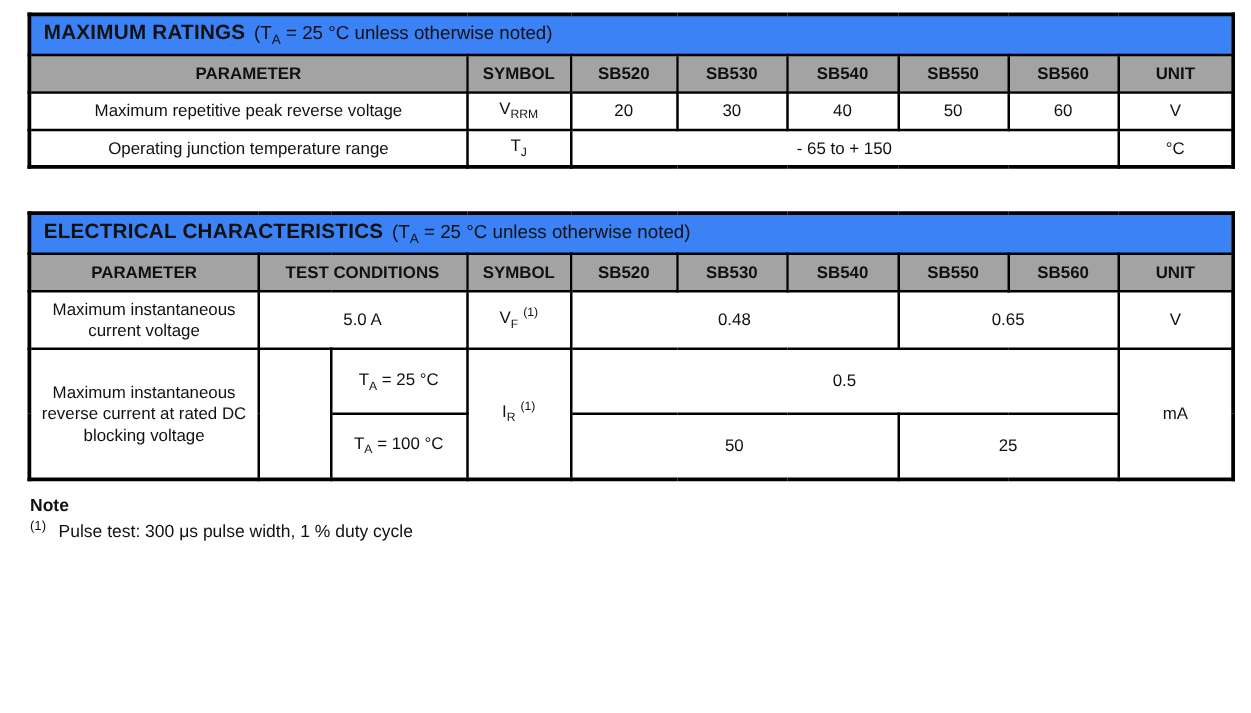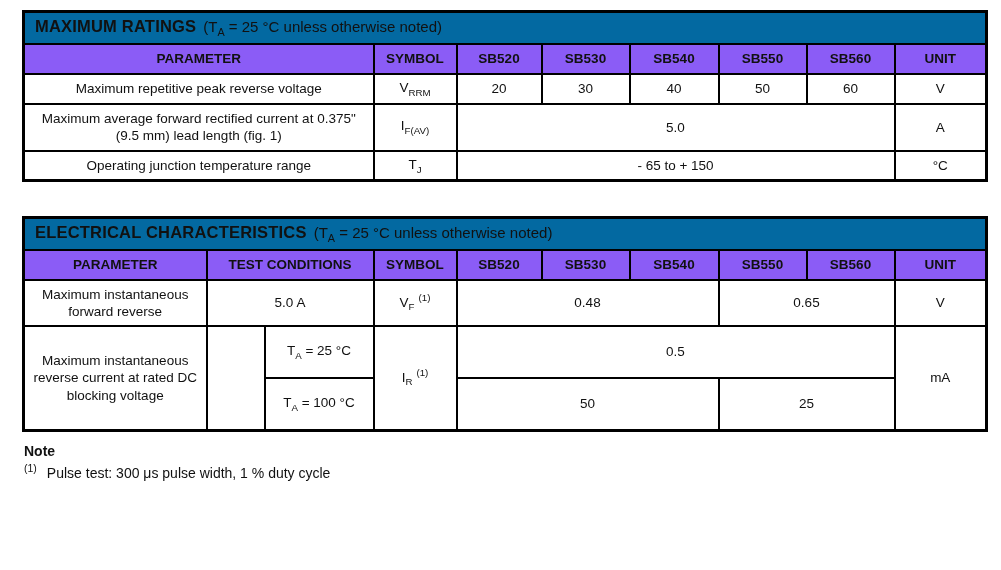--- a/index.html
+++ b/index.html
@@ -24,39 +24,39 @@
   table.dtable th, table.dtable td {
     border: 2px solid #000000;
     font-size: 13.5px;
     line-height: 1.28;
     text-align: center;
     vertical-align: middle;
     padding: 2px 4px;
     overflow: hidden;
   }
   tr.band-row th {
-    background: #0369a1;
+    background: #3b82f6;
     text-align: left;
     padding: 3px 6px 3px 10px;
     height: 28px;
     font-weight: normal;
   }
   .band-title {
     font-weight: bold;
     font-size: 16.5px;
     letter-spacing: 0.2px;
   }
   .band-cond {
     font-size: 15px;
     margin-left: 7px;
   }
   tr.colhead-row th {
     font-weight: bold;
     height: 30px;
-    background: #8b5cf6;
+    background: #a3a3a3;
   }
   th.left, td.left {
     text-align: left;
     padding-left: 10px;
     padding-right: 8px;
   }
   td.cond-left {
     text-align: left;
     padding-left: 20px;
   }
@@ -116,26 +116,20 @@
       <tr class="h30">
         <td class="left">Maximum repetitive peak reverse voltage</td>
         <td><span>V</span><sub>RRM</sub></td>
         <td>20</td>
         <td>30</td>
         <td>40</td>
         <td>50</td>
         <td>60</td>
         <td>V</td>
       </tr>
-      <tr class="h47">
-        <td class="left">Maximum average forward rectified current at 0.375" (9.5 mm) lead length (fig. 1)</td>
-        <td><span>I</span><sub>F(AV)</sub></td>
-        <td colspan="5">5.0</td>
-        <td>A</td>
-      </tr>
       <tr class="h30">
         <td class="left">Operating junction temperature range</td>
         <td><span>T</span><sub>J</sub></td>
         <td colspan="5">- 65 to + 150</td>
         <td>°C</td>
       </tr>
     </tbody>
   </table>
 
   <div class="gap"></div>
@@ -166,21 +160,21 @@
         <th>SB520</th>
         <th>SB530</th>
         <th>SB540</th>
         <th>SB550</th>
         <th>SB560</th>
         <th>UNIT</th>
       </tr>
     </thead>
     <tbody>
       <tr class="h46">
-        <td class="left">Maximum instantaneous forward reverse</td>
+        <td class="left">Maximum instantaneous current voltage</td>
         <td colspan="2" class="cond-left">5.0 A</td>
         <td><span>V</span><sub>F</sub><sup class="ref">(1)</sup></td>
         <td colspan="3">0.48</td>
         <td colspan="2">0.65</td>
         <td>V</td>
       </tr>
       <tr class="h34">
         <td class="left" rowspan="2">Maximum instantaneous reverse current at rated DC blocking voltage</td>
         <td rowspan="2"></td>
         <td><span>T</span><sub>A</sub><span> = 25 °C</span></td>

